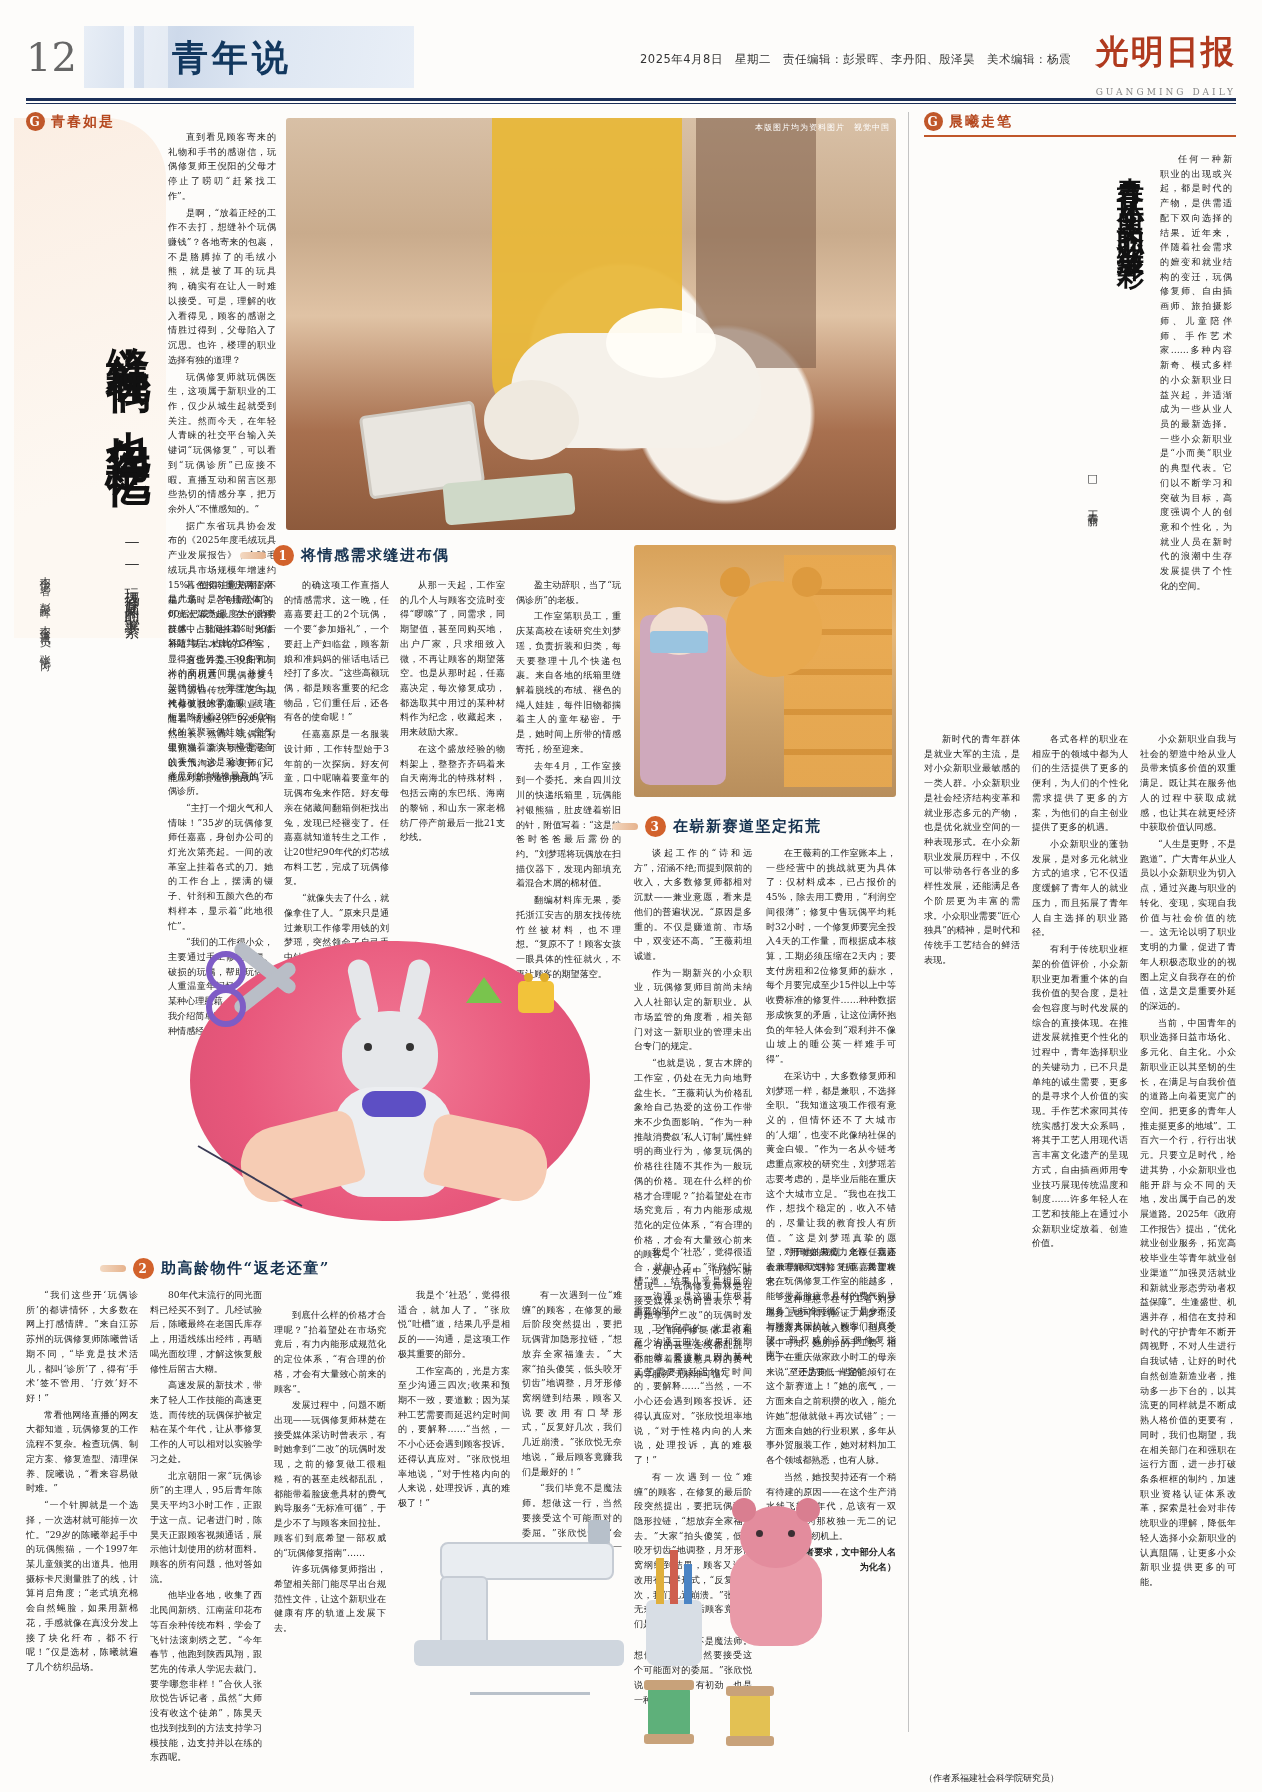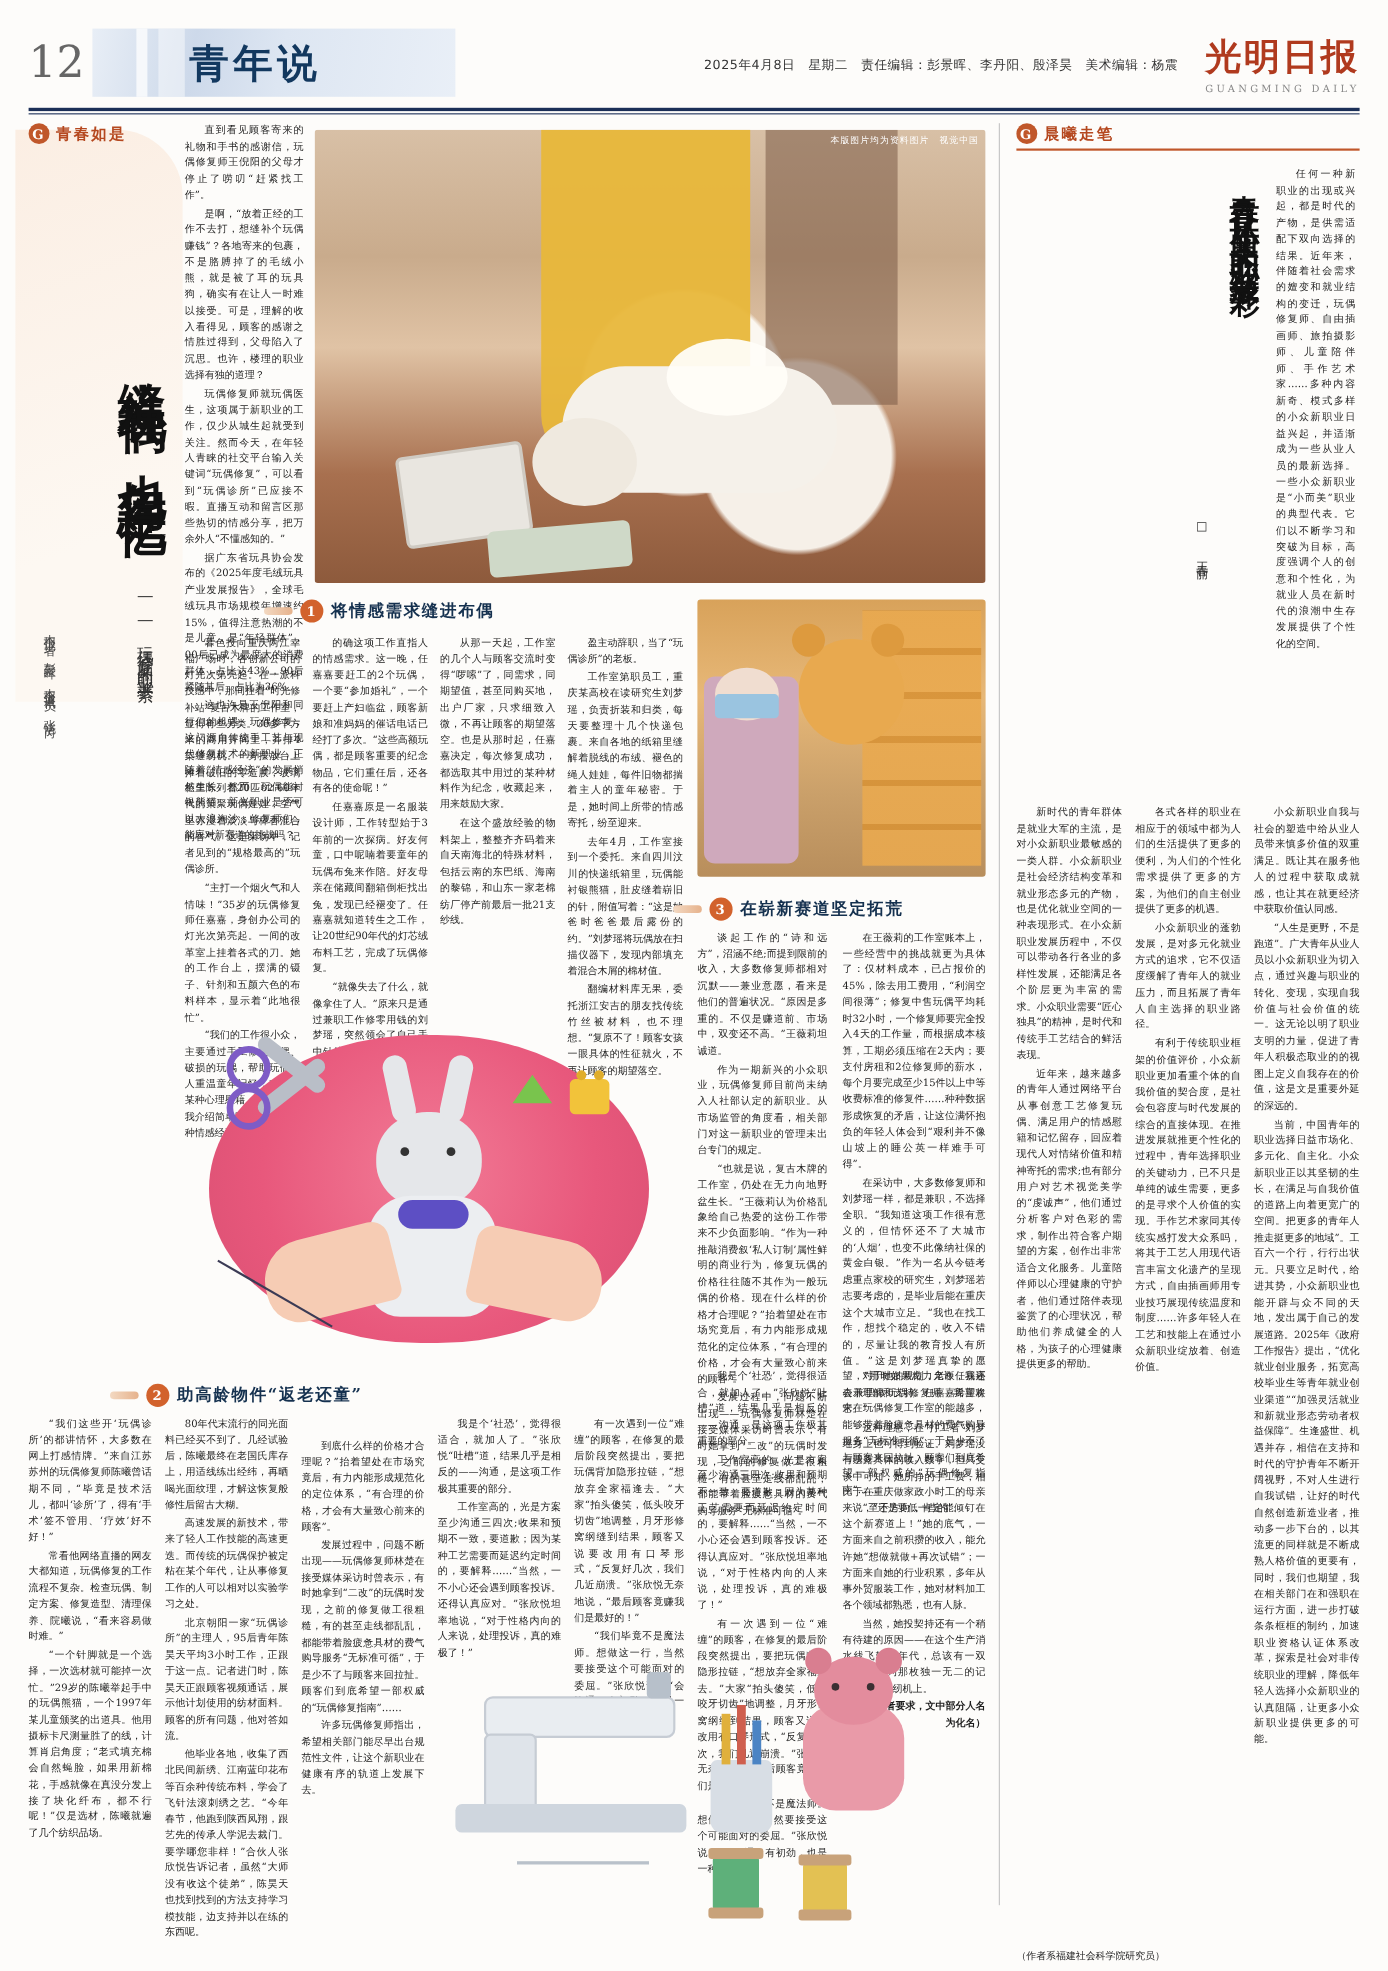--- a/index.html
+++ b/index.html
@@ -18,21 +18,21 @@
   .folio{position:absolute;left:26px;top:34px;font-size:40px;color:#666;font-family:"DejaVu Serif","Liberation Serif",serif;}
   .mast-band{position:absolute;left:84px;top:26px;width:330px;height:62px;
     background:linear-gradient(100deg,#e8eef6 0%,#cdd9ea 28%,#dde6f2 52%,#e9eff7 100%);}
   .mast-band:after{content:"";position:absolute;left:40px;top:0;width:10px;height:62px;background:#fff;opacity:.75;}
   .mast-band:before{content:"";position:absolute;left:60px;top:0;width:24px;height:62px;background:#fff;opacity:.45;}
   .mast-title{position:absolute;left:172px;top:34px;font-size:36px;letter-spacing:4px;
     font-family:"DejaVu Serif","Liberation Serif",serif;font-weight:bold;color:#12385f;}
   .mast-meta{position:absolute;left:640px;top:52px;font-size:11.5px;color:#333;letter-spacing:.5px;}
   .mast-logo{position:absolute;right:26px;top:30px;font-size:33px;font-weight:bold;letter-spacing:2px;
     color:#b03a1e;font-family:"DejaVu Serif","Liberation Serif",serif;}
-  .mast-logo .sub{display:block;font-size:9px;color:#888;letter-spacing:3px;text-align:center;font-weight:normal;margin-top:2px;}
+  .mast-logo .sub{display:block;font-size:9px;color:#888;letter-spacing:3px;text-align:center;font-weight:normal;margin-top:12px;}
   .mast-rule{position:absolute;left:26px;top:98px;width:1210px;height:3px;background:#1b2f57;}
   .mast-rule2{position:absolute;left:26px;top:103px;width:1210px;height:1px;background:#1b2f57;}
 
   
   .col{position:absolute;}
 
   
   .leftcol{left:26px;top:112px;width:130px;height:1560px;}
   .badge{display:flex;align-items:center;gap:6px;font-size:14px;font-weight:bold;color:#b5481f;
     font-family:"DejaVu Serif","Liberation Serif",serif;letter-spacing:2px;}
@@ -99,21 +99,21 @@
       <span>青春如是</span>
     </div>
     <div class="vtitle">缝补玩偶，也勾连记忆</div>
     <div class="vsub">——玩偶修复师的职业求索</div>
     <div class="vbyline">本报记者　彭景晖　本报通讯员　张恺芮</div>
   </div>
 
   <div style="position:absolute;left:14px;top:118px;width:152px;height:520px;border-radius:0 60px 0 0;
               background:linear-gradient(160deg,#fbeee3,#fdf8f2 70%);z-index:-1;"></div>
 
-  <div class="col tcol" style="left:168px;top:112px;width:108px;height:420px;">
+  <div class="col tcol" style="left:168px;top:130px;width:108px;height:420px;">
     <p>直到看见顾客寄来的礼物和手书的感谢信，玩偶修复师王倪阳的父母才停止了唠叨“赶紧找工作”。</p>
     <p>是啊，“放着正经的工作不去打，想缝补个玩偶赚钱”？各地寄来的包裹，不是胳膊掉了的毛绒小熊，就是被了耳的玩具狗，确实有在让人一时难以接受。可是，理解的收入看得见，顾客的感谢之情胜过得到，父母陷入了沉思。也许，楼理的职业选择有独的道理？</p>
     <p>玩偶修复师就玩偶医生，这项属于新职业的工作，仅少从城生起就受到关注。然而今天，在年轻人青睐的社交平台输入关键词“玩偶修复”，可以看到“玩偶诊所”已应接不暇。直播互动和留言区那些热切的情感分享，把万余外人“不懂感知的。”</p>
     <p>据广东省玩具协会发布的《2025年度毛绒玩具产业发展报告》，全球毛绒玩具市场规模年增速约15%，值得注意热潮的不是儿童，是“年轻群体”，00后已成为最度大的消费群体，占比达43%，90后紧随其后，占比为36%。</p>
     <p>这也许是王倪阳和同行们的机遇。玩偶修复，这门源自传统手工艺与现代修复技术的新职业，正随着“情感经济”的发展悄然生长。然而，玩偶能衬银熊猫。新兴职业是否可以大浪淘沙，修复师们，能应对新赛道的挑战吗？</p>
   </div>
 
   <div class="photo" style="left:286px;top:118px;width:610px;height:412px;
        background:
         radial-gradient(circle at 72% 72%, #f6f0e8 0 16%, rgba(246,240,232,0) 17%),
@@ -311,21 +311,20 @@
     </div>
     <div style="position:absolute;left:160px;top:360px;height:120px;">
       <div class="rauthor">□　王春丽</div>
     </div>
 
     <div class="tcol" style="position:absolute;left:236px;top:40px;width:72px;height:560px;">
       <p>任何一种新职业的出现或兴起，都是时代的产物，是供需适配下双向选择的结果。近年来，伴随着社会需求的嬗变和就业结构的变迁，玩偶修复师、自由插画师、旅拍摄影师、儿童陪伴师、手作艺术家……多种内容新奇、模式多样的小众新职业日益兴起，并适渐成为一些从业人员的最新选择。一些小众新职业是“小而美”职业的典型代表。它们以不断学习和突破为目标，高度强调个人的创意和个性化，为就业人员在新时代的浪潮中生存发展提供了个性化的空间。</p>
     </div>
     <div class="tcol" style="position:absolute;left:0px;top:620px;width:96px;height:1080px;">
       <p>新时代的青年群体是就业大军的主流，是对小众新职业最敏感的一类人群。小众新职业是社会经济结构变革和就业形态多元的产物，也是优化就业空间的一种表现形式。在小众新职业发展历程中，不仅可以带动各行各业的多样性发展，还能满足各个阶层更为丰富的需求。小众职业需要“匠心独具”的精神，是时代和传统手工艺结合的鲜活表现。</p>
-      <p>近年来，越来越多的青年人通过网络平台从事创意工艺修复玩偶、满足用户的情感慰籍和记忆留存，回应着现代人对情绪价值和精神寄托的需求;也有部分用户对艺术视觉美学的“虔诚声”，他们通过分析客户对色彩的需求，制作出符合客户期望的方案，创作出非常适合文化服务。儿童陪伴师以心理健康的守护者，他们通过陪伴表现鉴赏了的心理状况，帮助他们养成健全的人格，为孩子的心理健康提供更多的帮助。</p>
     </div>
     <div class="tcol" style="position:absolute;left:108px;top:620px;width:96px;height:1080px;">
       <p>各式各样的职业在相应于的领域中都为人们的生活提供了更多的便利，为人们的个性化需求提供了更多的方案，为他们的自主创业提供了更多的机遇。</p>
       <p>小众新职业的蓬勃发展，是对多元化就业方式的追求，它不仅适度缓解了青年人的就业压力，而且拓展了青年人自主选择的职业路径。</p>
       <p>有利于传统职业框架的价值评价，小众新职业更加看重个体的自我价值的契合度，是社会包容度与时代发展的综合的直接体现。在推进发展就推更个性化的过程中，青年选择职业的关键动力，已不只是单纯的诚生需要，更多的是寻求个人价值的实现。手作艺术家同其传统实感打发大众系吗，将其于工艺人用现代语言丰富文化遗产的呈现方式，自由插画师用专业技巧展现传统温度和制度……许多年轻人在工艺和技能上在通过小众新职业绽放着、创造价值。</p>
     </div>
     <div class="tcol" style="position:absolute;left:216px;top:620px;width:96px;height:1030px;">
       <p>小众新职业自我与社会的塑造中给从业人员带来慎多价值的双重满足。既让其在服务他人的过程中获取成就感，也让其在就更经济中获取价值认同感。</p>
       <p>“人生是更野，不是跑道”。广大青年从业人员以小众新职业为切入点，通过兴趣与职业的转化、变现，实现自我价值与社会价值的统一。这无论以明了职业支明的力量，促进了青年人积极态取业的的视图上定义自我存在的价值，这是文是重要外延的深远的。</p>
       <p>当前，中国青年的职业选择日益市场化、多元化、自主化。小众新职业正以其坚韧的生长，在满足与自我价值的道路上向着更宽广的空间。把更多的青年人推走挺更多的地域”。工百六一个行，行行出状元。只要立足时代，给进其势，小众新职业也能开辟与众不同的天地，发出属于自己的发展道路。2025年《政府工作报告》提出，“优化就业创业服务，拓宽高校毕业生等青年就业创业渠道”“加强灵活就业和新就业形态劳动者权益保障”。生逢盛世、机遇并存，相信在支持和时代的守护青年不断开阔视野，不对人生进行自我试错，让好的时代自然创造新造业者，推动多一步下台的，以其流更的同样就是不断成熟人格价值的更要有，同时，我们也期望，我在相关部门在和强职在运行方面，进一步打破条条框框的制约，加速职业资格认证体系改革，探索是社会对非传统职业的理解，降低年轻人选择小众新职业的认真阻隔，让更多小众新职业提供更多的可能。</p>

